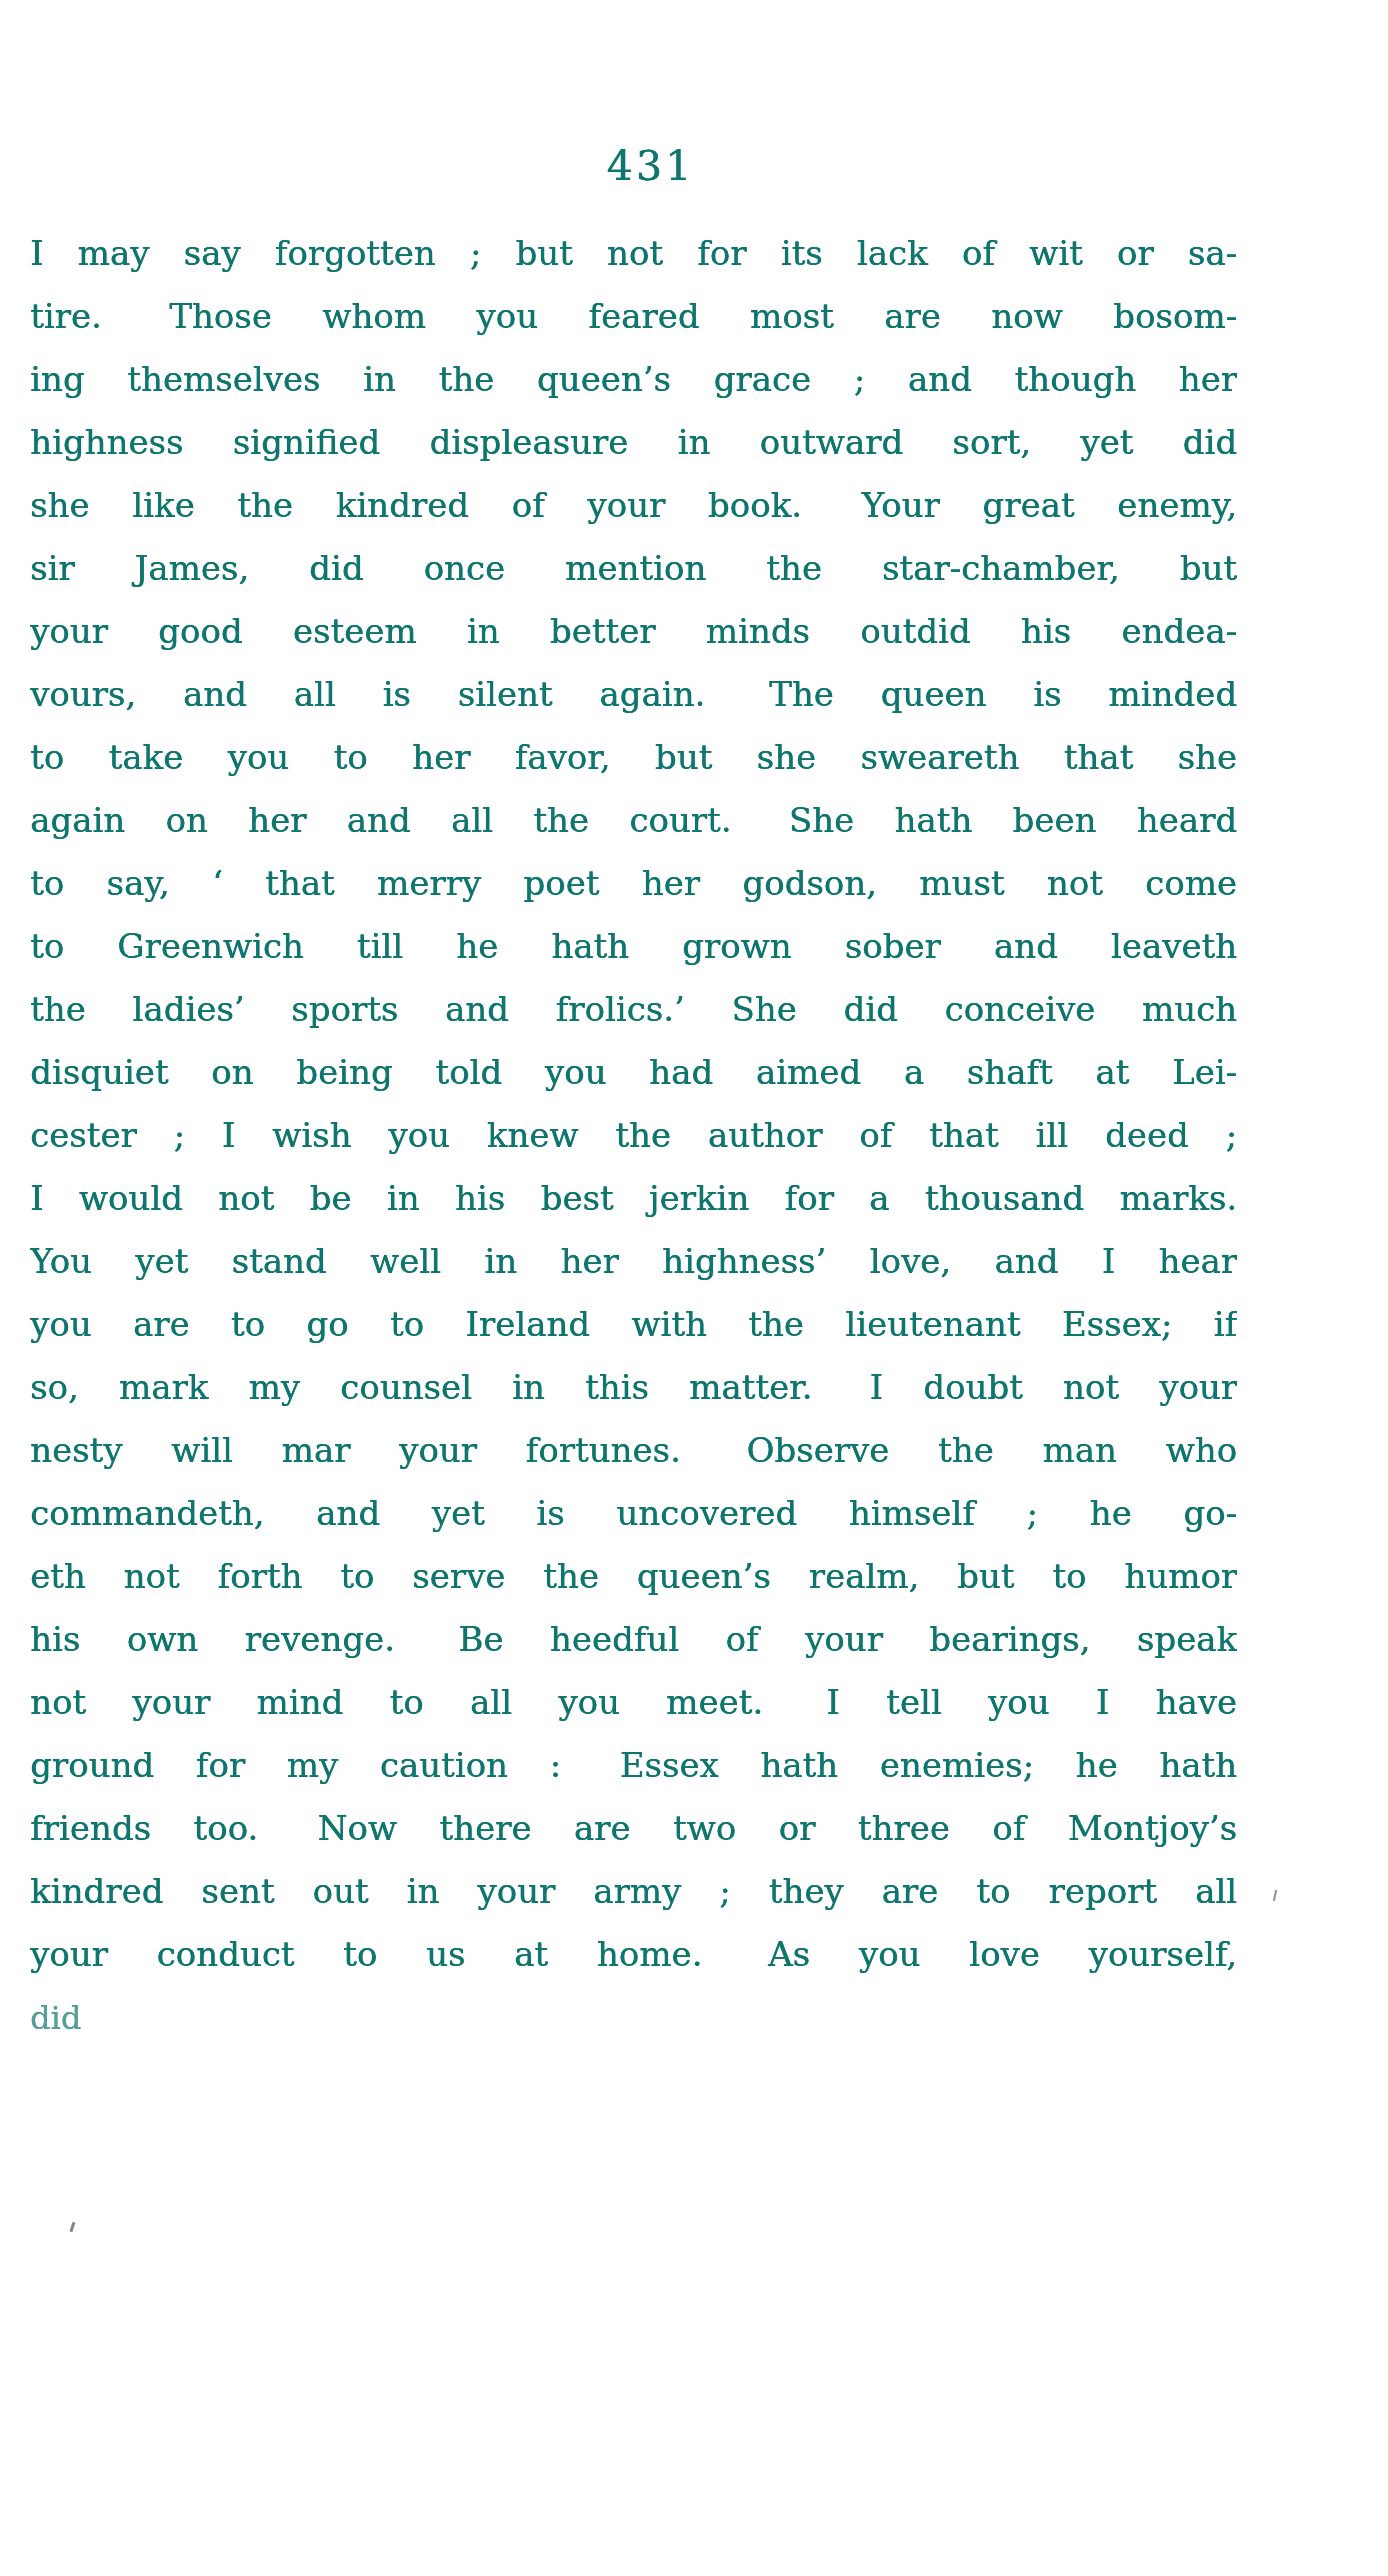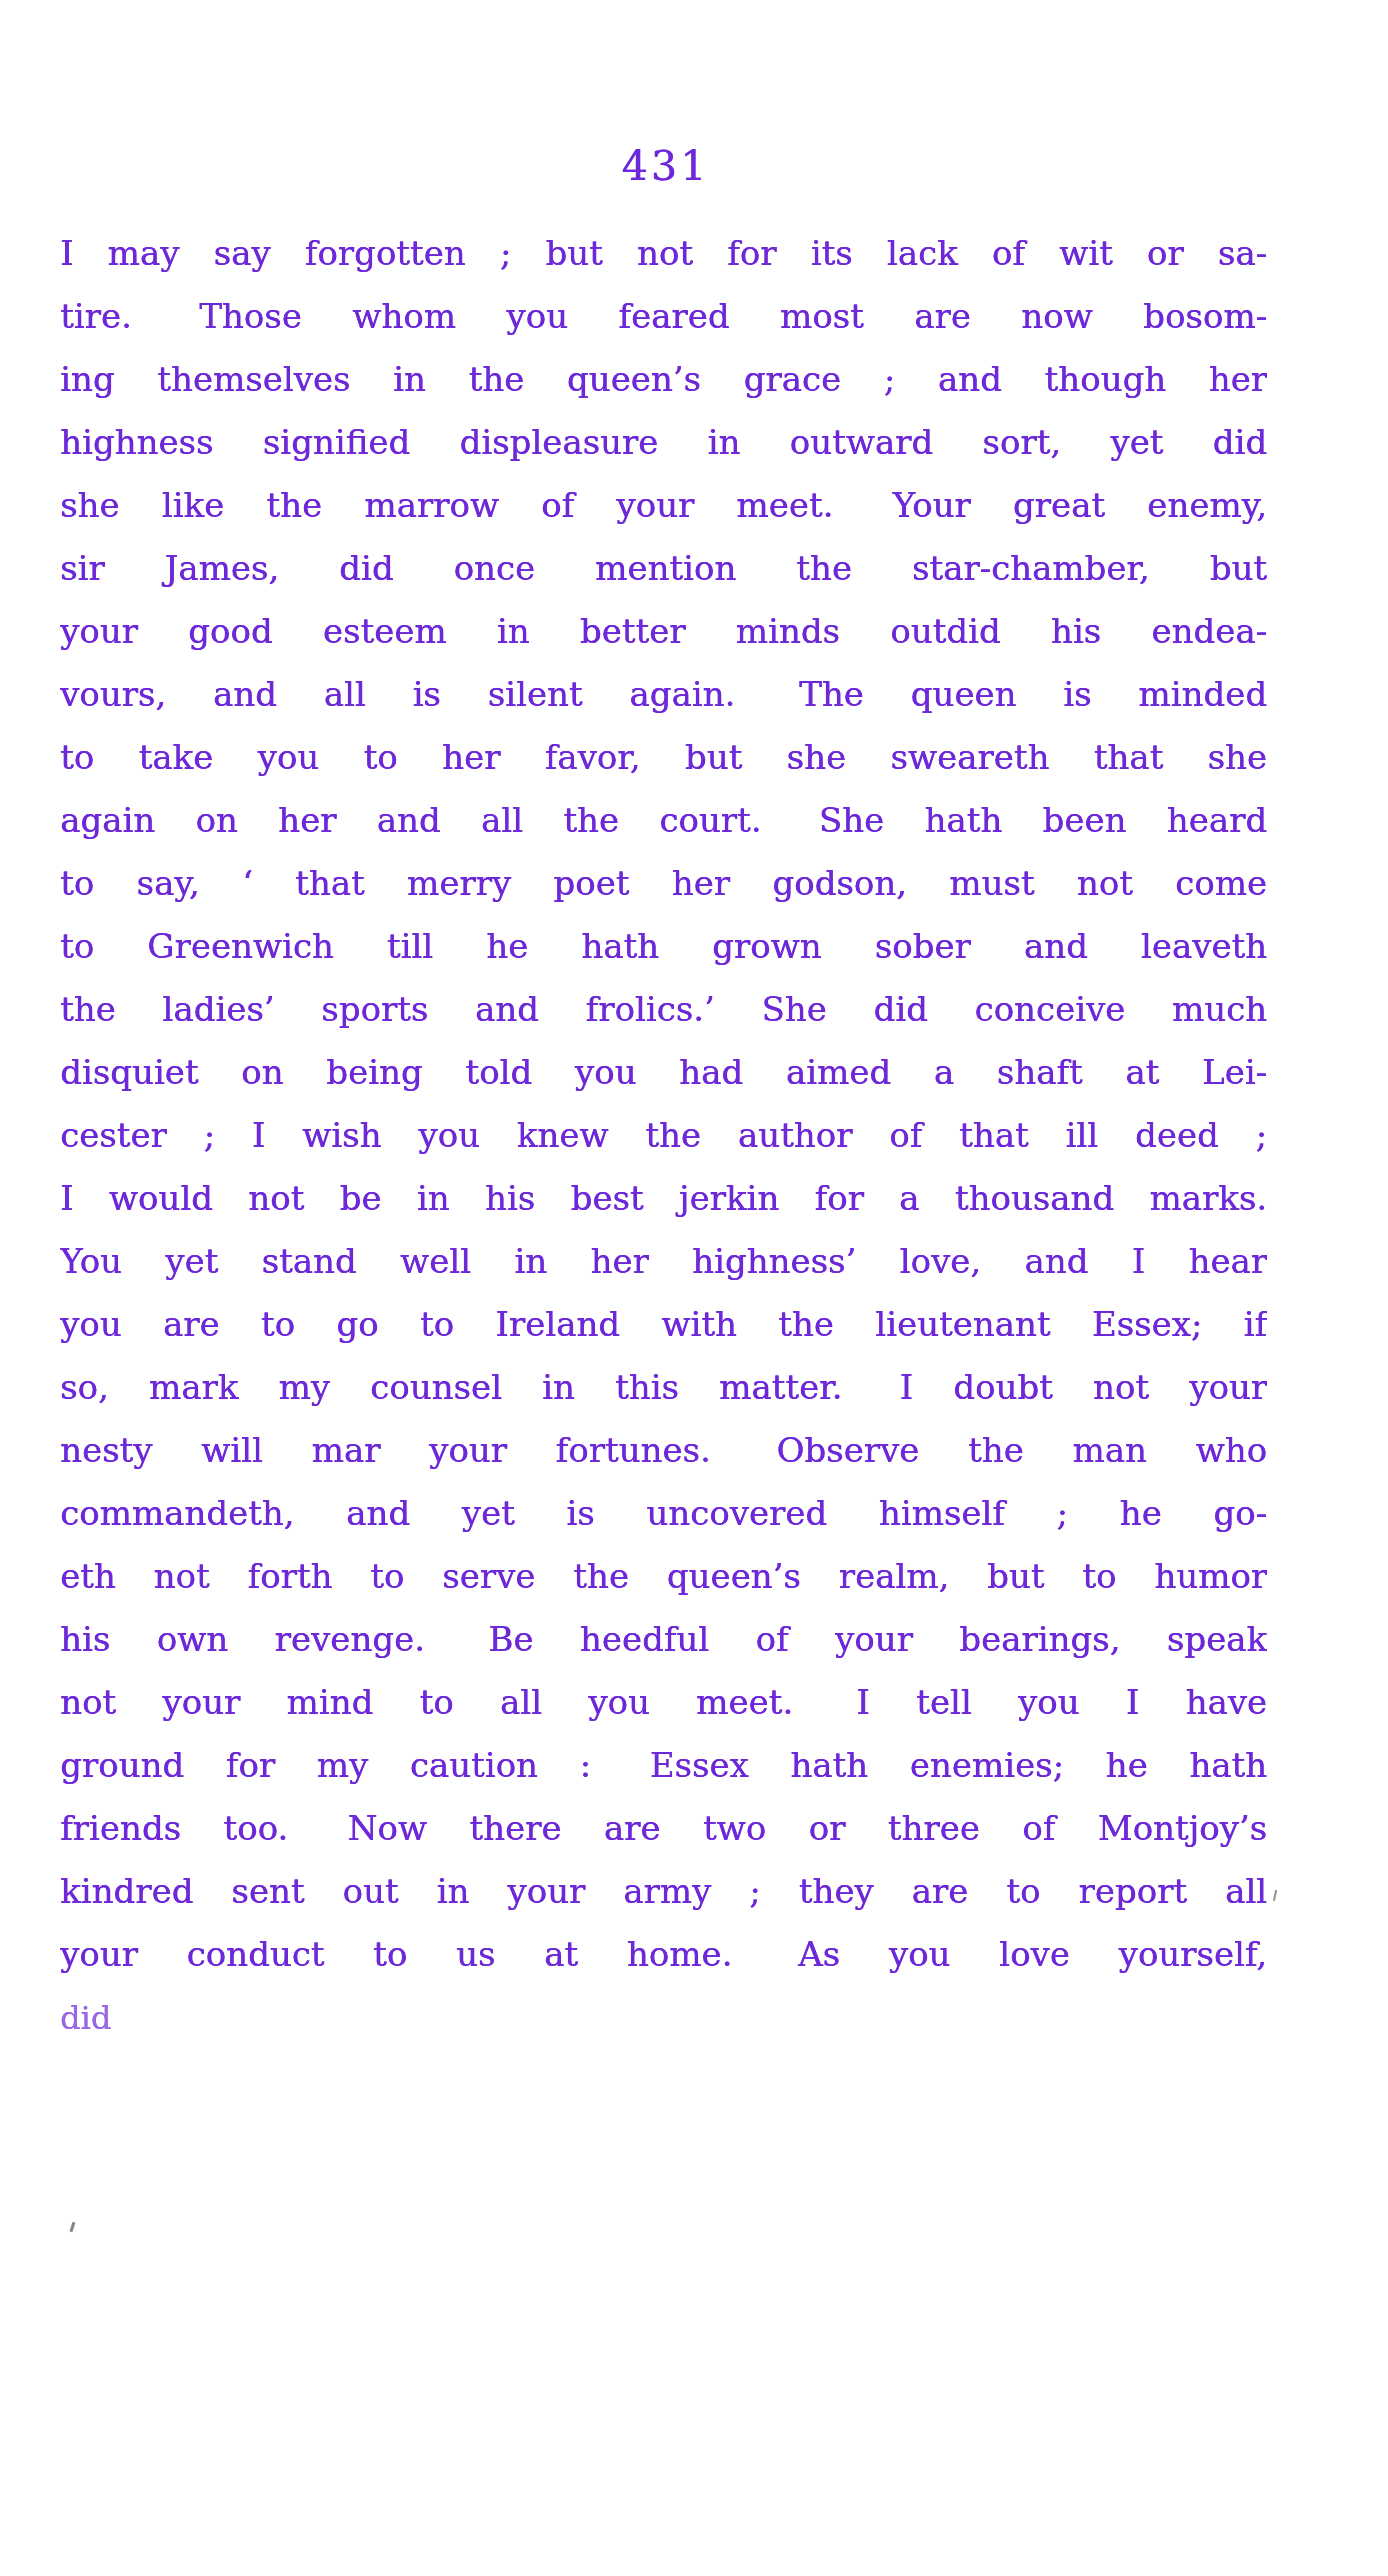--- a/index.html
+++ b/index.html
@@ -1,24 +1,24 @@
 <!DOCTYPE html>
 <html style="font-size:13px"><head>
 <meta charset="utf-8">
 <style>
   html, body { margin: 0; padding: 0; background: #ffffff; }
   .page {
     position: relative;
     width: 1388px;
     height: 2576px;
     background: #ffffff;
-    color: #6d28d9;
+    color: #0f766e;
     font-family: "DejaVu Serif", "Liberation Serif", serif;
     box-sizing: border-box;
-    padding: 142px 117px 0 60px;
+    padding: 142px 117px 0 30px;
   }
   .page-number {
     text-align: center;
     font-size: 41px;
     line-height: 49px;
     letter-spacing: 3.2px;
     margin-bottom: 31px;
     text-shadow: 0.4px 0 0 currentColor;
   }
   .text-block {
@@ -57,21 +57,21 @@
 <body>
 
 <div class="page">
   <div class="page-number">431</div>
 
   <div class="text-block" id="text-block">
       <div class="line"><span>I may say forgotten ; but not for its lack of wit or sa-</span></div>
       <div class="line"><span>tire.  Those whom you feared most are now bosom-</span></div>
       <div class="line"><span>ing themselves in the queen’s grace ; and though her</span></div>
       <div class="line"><span>highness signified displeasure in outward sort, yet did</span></div>
-      <div class="line"><span>she like the marrow of your meet.  Your great enemy,</span></div>
+      <div class="line"><span>she like the kindred of your book.  Your great enemy,</span></div>
       <div class="line"><span>sir James, did once mention the star-chamber, but</span></div>
       <div class="line"><span>your good esteem in better minds outdid his endea-</span></div>
       <div class="line"><span>vours, and all is silent again.  The queen is minded</span></div>
       <div class="line"><span>to take you to her favor, but she sweareth that she</span></div>
       <div class="line"><span>again on her and all the court.  She hath been heard</span></div>
       <div class="line"><span>to say, ‘ that merry poet her godson, must not come</span></div>
       <div class="line"><span>to Greenwich till he hath grown sober and leaveth</span></div>
       <div class="line"><span>the ladies’ sports and frolics.’ She did conceive much</span></div>
       <div class="line"><span>disquiet on being told you had aimed a shaft at Lei-</span></div>
       <div class="line"><span>cester ; I wish you knew the author of that ill deed ;</span></div>

